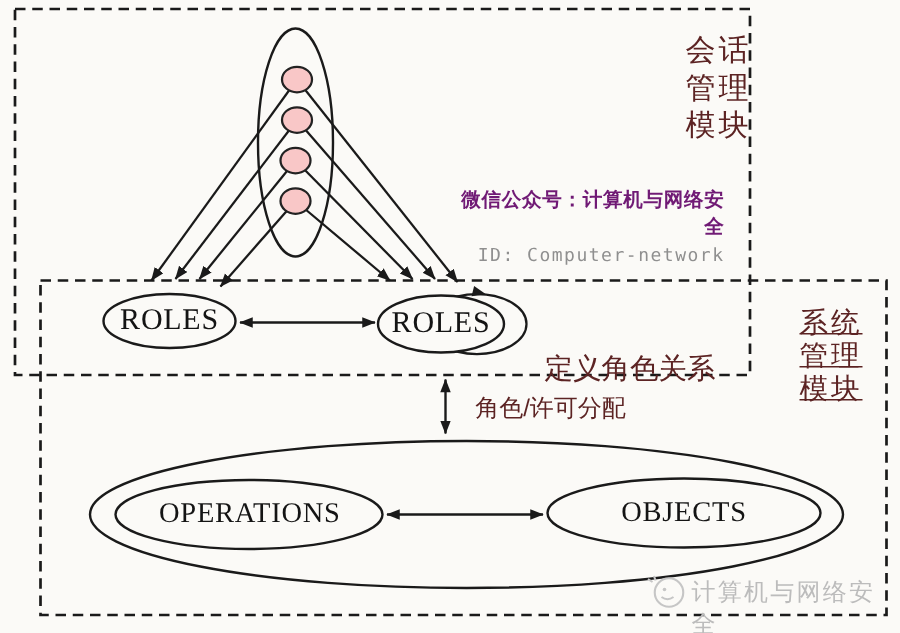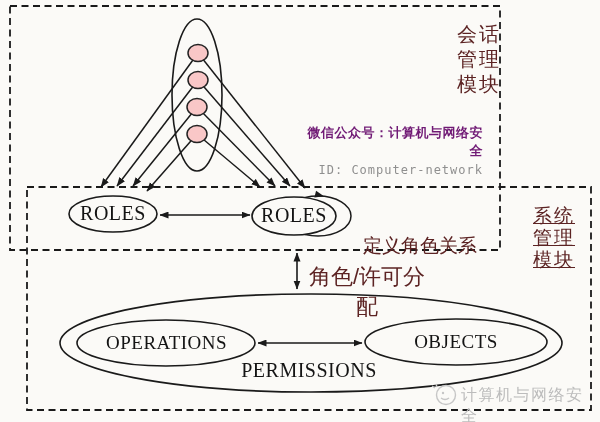--- a/index.html
+++ b/index.html
@@ -105,21 +105,20 @@
   <div class="lbl serif-lbl" style="left:69px;top:202px;width:88px;font-size:20px;">ROLES</div>
   <div class="lbl serif-lbl" style="left:252px;top:204px;width:84px;font-size:20px;">ROLES</div>
 
 
   <div class="lbl red-lbl" style="left:355px;top:205px;width:130px;font-size:19px;margin-top:28px;">定义角色关系</div>
 
   <div class="lbl module-lbl sys" style="left:524px;top:205px;width:60px;text-decoration:underline;">系统
 管理
 模块</div>
 
-  <div class="lbl red-lbl" style="left:300px;top:262px;width:134px;font-size:22px;">角色/许可分配</div>
+  <div class="lbl red-lbl" style="left:300px;top:262px;width:134px;font-size:16px;">角色/许可分配</div>
 
   <div class="lbl serif-lbl" style="left:406px;top:331px;width:100px;font-size:19px;">OBJECTS</div>
   <div class="lbl serif-lbl" style="left:106px;top:332px;width:120px;font-size:19px;">OPERATIONS</div>
-  <div class="lbl serif-lbl" style="left:239px;top:359px;width:140px;font-size:20px;">PERMISSIONS</div>
 
   <div class="brand-lbl">计算机与网络安全</div>
 
 </div>
 
 </body></html>

